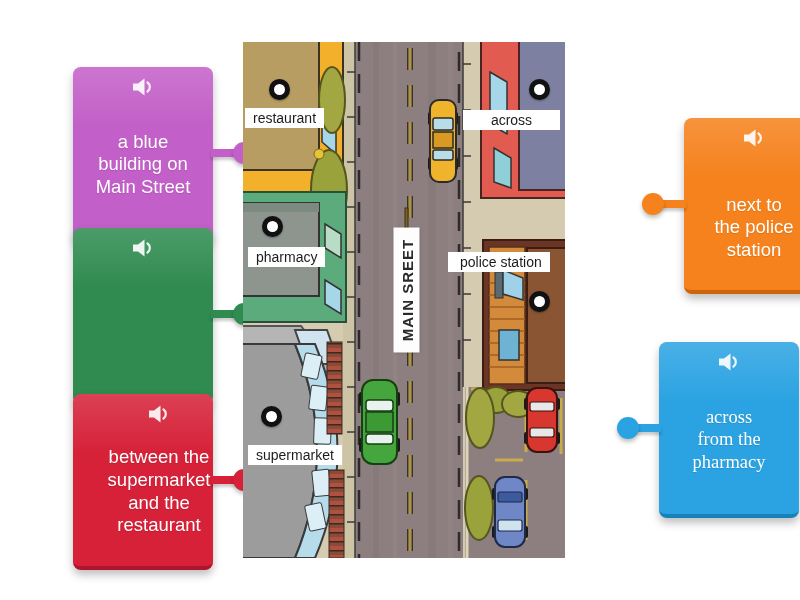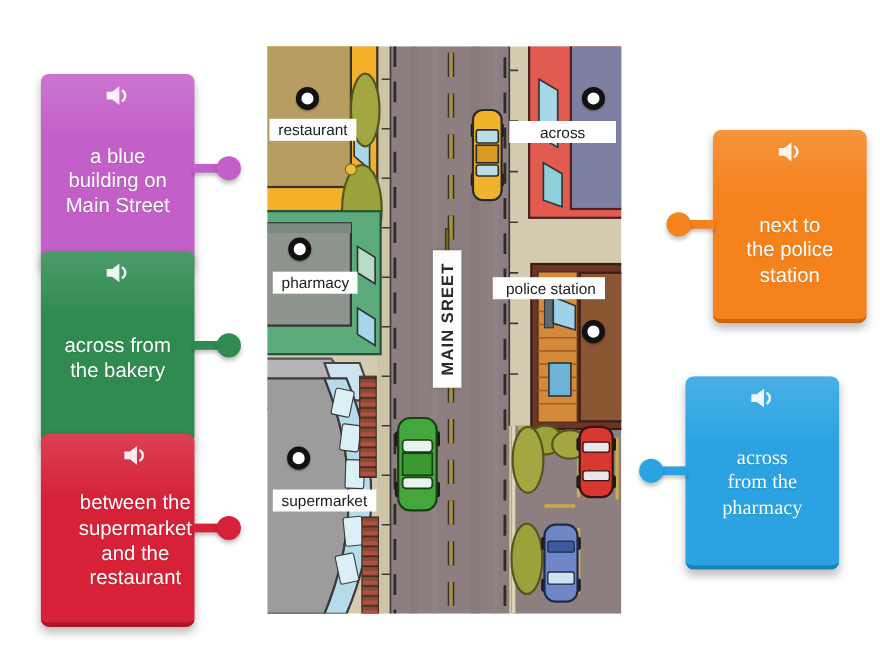--- a/index.html
+++ b/index.html
@@ -12,20 +12,21 @@
   
   .card {
     position:absolute; width:140px; height:176px; box-sizing:border-box;
     border-radius:8px;
     border-bottom:4px solid rgba(0,0,0,0.25);
     background-image:linear-gradient(rgba(255,255,255,0.14), rgba(255,255,255,0) 35%);
     box-shadow:0 5px 8px rgba(0,0,0,0.25);
     color:#ffffff;
     display:flex; flex-direction:column; align-items:center;
     cursor:pointer;
+    margin-left:36px;
   }
   .card .speaker { margin-top:9px; flex:0 0 auto; }
   .card-text {
     flex:1; display:flex; align-items:center; justify-content:center;
     text-align:center; white-space:pre-line;
     font-size:18.5px; line-height:1.22; padding:0 6px 8px 6px;
     text-shadow:0 1px 1px rgba(0,0,0,0.12);
   }
   .card-1 { left:37px;  top:67px;  }
   .card-2 { left:37px;  top:228px; }
@@ -95,22 +96,20 @@
       <div class="connector-bar" style="background-color: rgb(195, 95, 200);"></div>
       <div class="connector-dot" style="background-color: rgb(195, 95, 200);"></div>
     </div>
   </div>
 
   <div class="card side-left card-2" style="background-color: rgb(47, 139, 80); border-bottom-color: rgb(34, 110, 60);">
     <svg class="speaker" viewBox="0 0 26 22" width="26" height="22">
       <path d="M3,7.5 L8,7.5 L14.5,2.5 L14.5,19.5 L8,14.5 L3,14.5 Z" fill="#ffffff" opacity="0.9"></path>
       <path d="M17.5,6.5 A5.5,5.5 0 0 1 17.5,15.5" fill="none" stroke="#ffffff" stroke-width="2.2" opacity="0.9" stroke-linecap="round"></path>
     </svg>
-    <div class="card-text">across from
-the bakery</div>
     <div class="connector">
       <div class="connector-bar" style="background-color: rgb(47, 139, 80);"></div>
       <div class="connector-dot" style="background-color: rgb(47, 139, 80);"></div>
     </div>
   </div>
 
   <div class="card side-left card-3" style="background-color: rgb(214, 33, 56); border-bottom-color: rgb(174, 21, 42);">
     <svg class="speaker" viewBox="0 0 26 22" width="26" height="22">
       <path d="M3,7.5 L8,7.5 L14.5,2.5 L14.5,19.5 L8,14.5 L3,14.5 Z" fill="#ffffff" opacity="0.9"></path>
       <path d="M17.5,6.5 A5.5,5.5 0 0 1 17.5,15.5" fill="none" stroke="#ffffff" stroke-width="2.2" opacity="0.9" stroke-linecap="round"></path>

